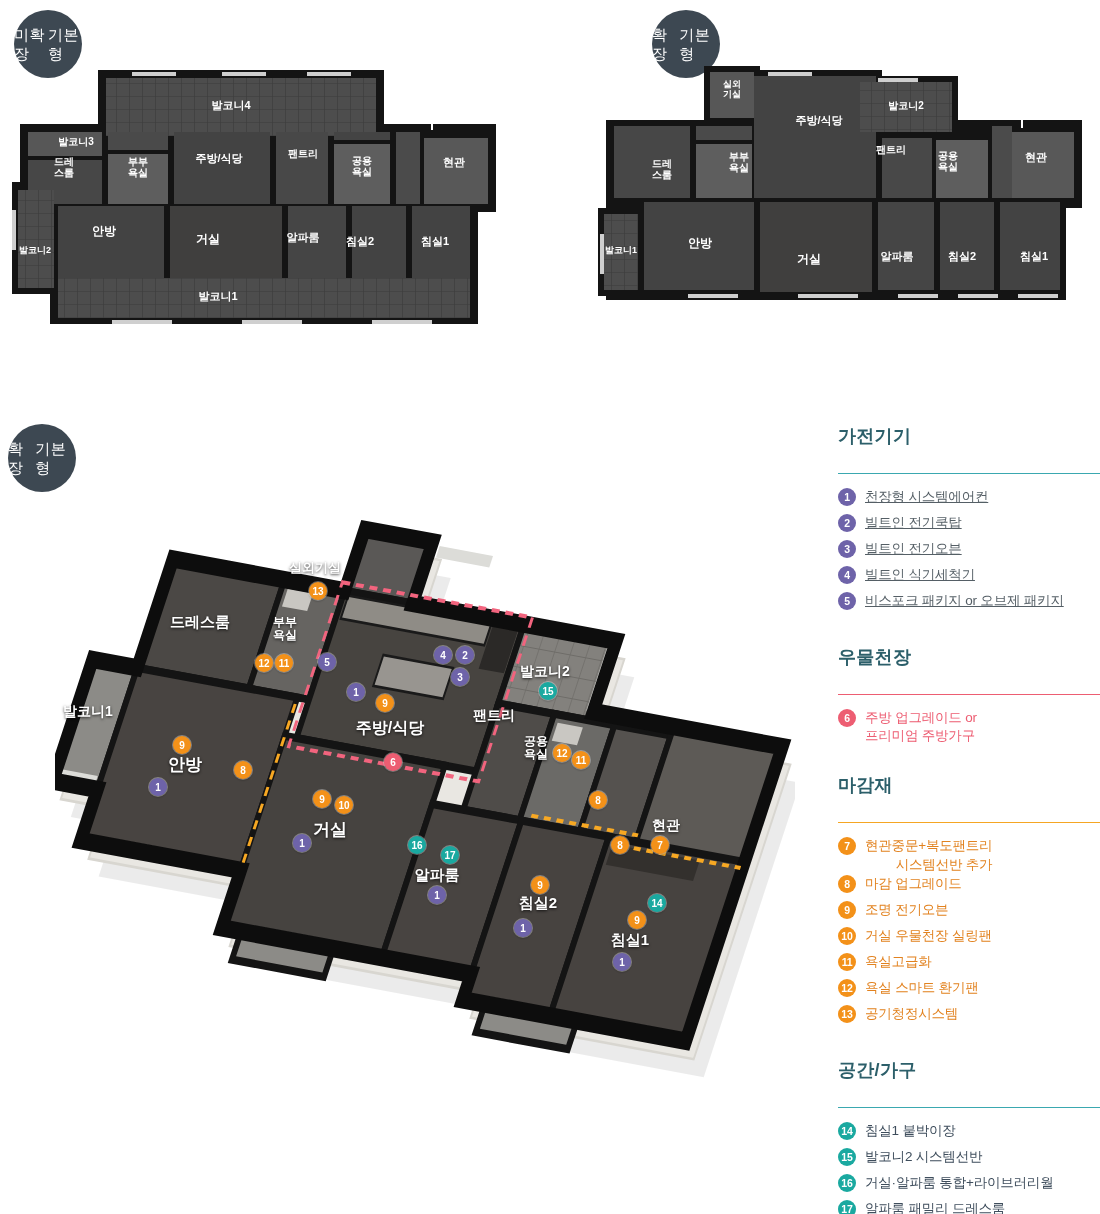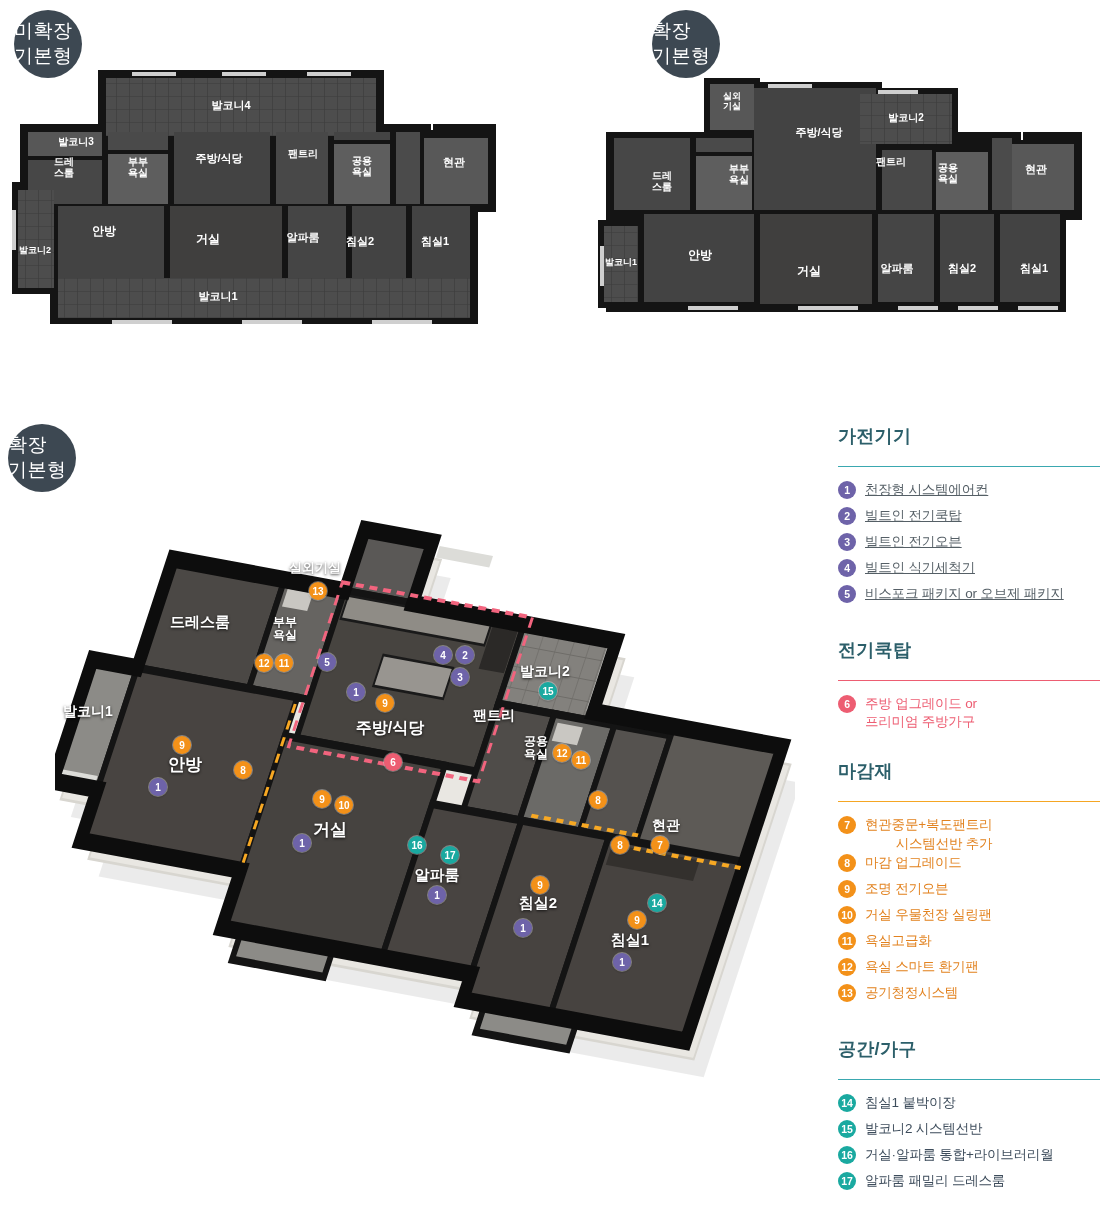--- a/index.html
+++ b/index.html
@@ -1,43 +1,43 @@
 <!DOCTYPE html>
 <html style="--c-badge: #3d4852; --c-purple: #6e63a9; --c-orange: #f39119; --c-red: #ed5d72; --c-teal: #1aa9a0; --c-title: #2c5f6a; --c-line_teal: #3aa8b0; --c-line_orange: #f5a623; --c-item_gray: #555f66; --c-item_orange: #e2821f; --c-item_navy: #3e4d5c;"><head>
 <meta charset="utf-8">
 <style>
   * { margin:0; padding:0; box-sizing:border-box; }
   html,body { background:#fff; }
   body { font-family:"Liberation Sans","DejaVu Sans",sans-serif; }
   #page { position:relative; width:1100px; height:1214px; background:#fff; overflow:hidden; }
 
   .badge { position:absolute; width:68px; height:68px; border-radius:50%;
-           background:var(--c-badge,#3d4852); color:#fff; display:flex; flex-direction:column;
-           justify-content:center; font-size:19px; line-height:1.3; letter-spacing:.5px; }
+           background:var(--c-badge,#3d4852); color:#fff; display:flex; flex-direction:row;
+           align-items:center; justify-content:center; font-size:15px; line-height:1.3; letter-spacing:.5px; }
 
   .plan { position:absolute; }
   .plan svg { position:absolute; left:0; top:0; }
 
   .rl { position:absolute; transform:translate(-50%,-50%); color:#fff; font-weight:bold;
         white-space:nowrap; text-align:center; z-index:2; line-height:1.08; }
   .rl.sh { text-shadow:0 1px 3px rgba(0,0,0,.8); }
   .rl .ln { display:block; }
 
   .mk { position:absolute; transform:translate(-50%,-50%); width:18px; height:18px; border-radius:50%;
         color:#fff; font-size:10px; font-weight:bold; display:flex; align-items:center; justify-content:center;
         z-index:3; box-shadow:0 0 0 1px rgba(255,255,255,.35), 0 1px 2px rgba(0,0,0,.45); }
   .mk.p { background:var(--c-purple,#6e63a9); }
   .mk.o { background:var(--c-orange,#f39119); }
   .mk.r { background:var(--c-red,#ed5d72); }
   .mk.t { background:var(--c-teal,#1aa9a0); }
 
   .legend { position:absolute; left:838px; top:424px; width:262px; }
   .lsec { margin-bottom:28px; }
   .ltitle { font-size:18px; font-weight:bold; color:var(--c-title,#2c5f6a);
-            padding-bottom:18px; margin-bottom:13px; border-bottom:1px solid #ccc; letter-spacing:.3px; }
+            padding-bottom:25px; margin-bottom:13px; border-bottom:1px solid #ccc; letter-spacing:.3px; }
   .lsec.s1 .ltitle { border-color:var(--c-line_teal,#3aa8b0); }
   .lsec.s2 .ltitle { border-color:var(--c-red,#ed5d72); }
   .lsec.s3 .ltitle { border-color:var(--c-line_orange,#f5a623); }
   .lsec.s4 .ltitle { border-color:var(--c-line_teal,#3aa8b0); }
   .li { display:flex; align-items:flex-start; min-height:26px; font-size:13.5px; letter-spacing:-.2px; }
   .li .num { flex:0 0 18px; width:18px; height:18px; border-radius:50%; color:#fff; font-size:10.5px;
              font-weight:bold; display:flex; align-items:center; justify-content:center; margin-right:9px; margin-top:1px; }
   .lsec.s1 .num { background:var(--c-purple,#6e63a9); }
   .lsec.s2 .num { background:var(--c-red,#ed5d72); }
   .lsec.s3 .num { background:var(--c-orange,#f39119); }
@@ -132,21 +132,21 @@
     <div class="rl" style="left:442px;top:93px;font-size:11px">현관</div>
     <div class="rl" style="left:23px;top:181px;font-size:9px">발코니2</div>
     <div class="rl" style="left:92px;top:161px;font-size:12px">안방</div>
     <div class="rl" style="left:196px;top:169px;font-size:12px">거실</div>
     <div class="rl" style="left:291px;top:168px;font-size:11px">알파룸</div>
     <div class="rl" style="left:348px;top:172px;font-size:11px">침실2</div>
     <div class="rl" style="left:423px;top:172px;font-size:11px">침실1</div>
     <div class="rl" style="left:206px;top:227px;font-size:11px">발코니1</div>
   </div>
 
-  <div class="plan" style="left:598px;top:76px;width:492px;height:262px">
+  <div class="plan" style="left:598px;top:64px;width:492px;height:262px">
     <svg width="492" height="258" viewBox="0 0 492 258">
       <defs>
         <pattern id="tileB" width="13" height="13" patternUnits="userSpaceOnUse">
           <rect width="13" height="13" fill="#4d4d4d"></rect>
           <path d="M0 0H13M0 0V13" stroke="#3b3b3b" stroke-width="1.2" fill="none"></path>
         </pattern>
       </defs>
       <g>
         <rect x="106" y="2" width="56" height="58" fill="#141414"></rect>
         <rect x="148" y="6" width="136" height="76" fill="#141414"></rect>
@@ -350,21 +350,21 @@
         <span class="num">4</span>
         <span class="txt">빌트인 식기세척기</span>
       </div>
       <div class="li">
         <span class="num">5</span>
         <span class="txt">비스포크 패키지 or 오브제 패키지</span>
       </div>
     </div>
 
     <div class="lsec s2">
-      <div class="ltitle">전기쿡탑</div>
+      <div class="ltitle">우물천장</div>
       <div class="li">
         <span class="num">6</span>
         <span class="txt">
           <span>주방 업그레이드 or</span>
           <span class="txt2">프리미엄 주방가구</span>
         </span>
       </div>
     </div>
 
     <div class="lsec s3">

